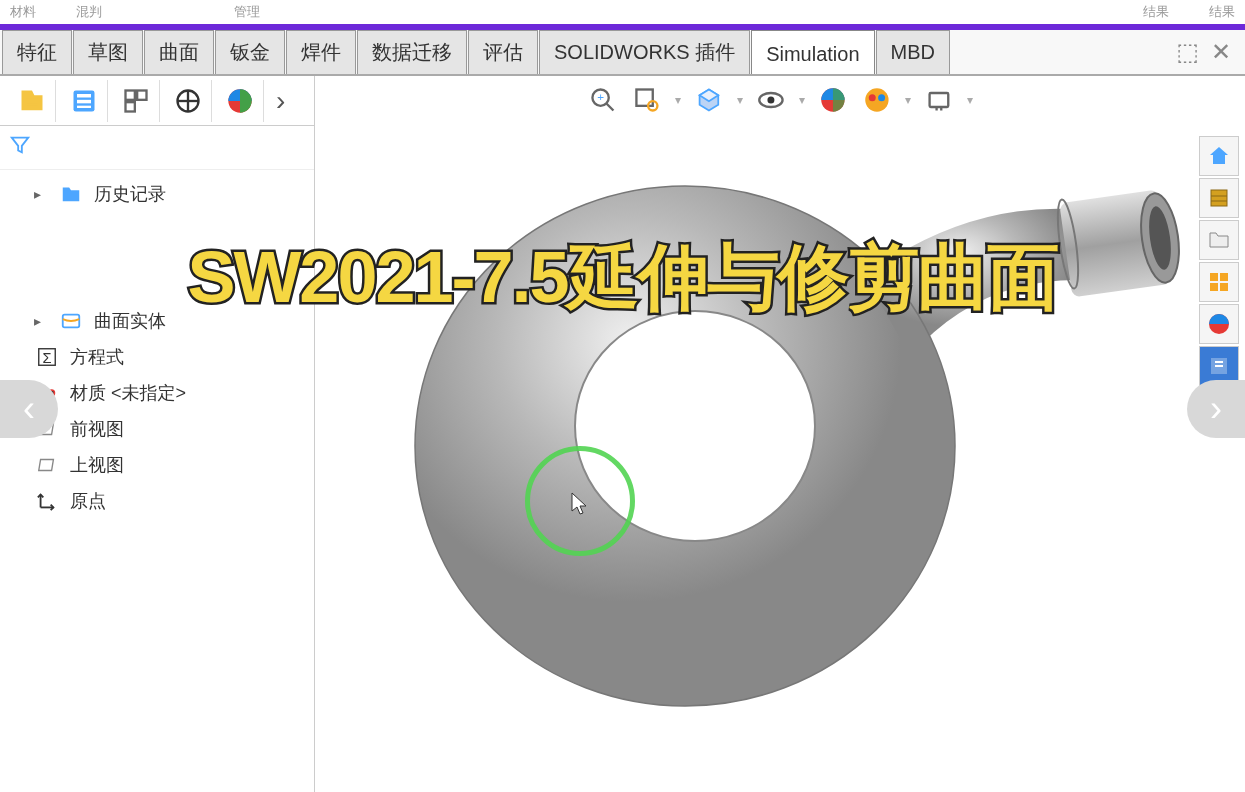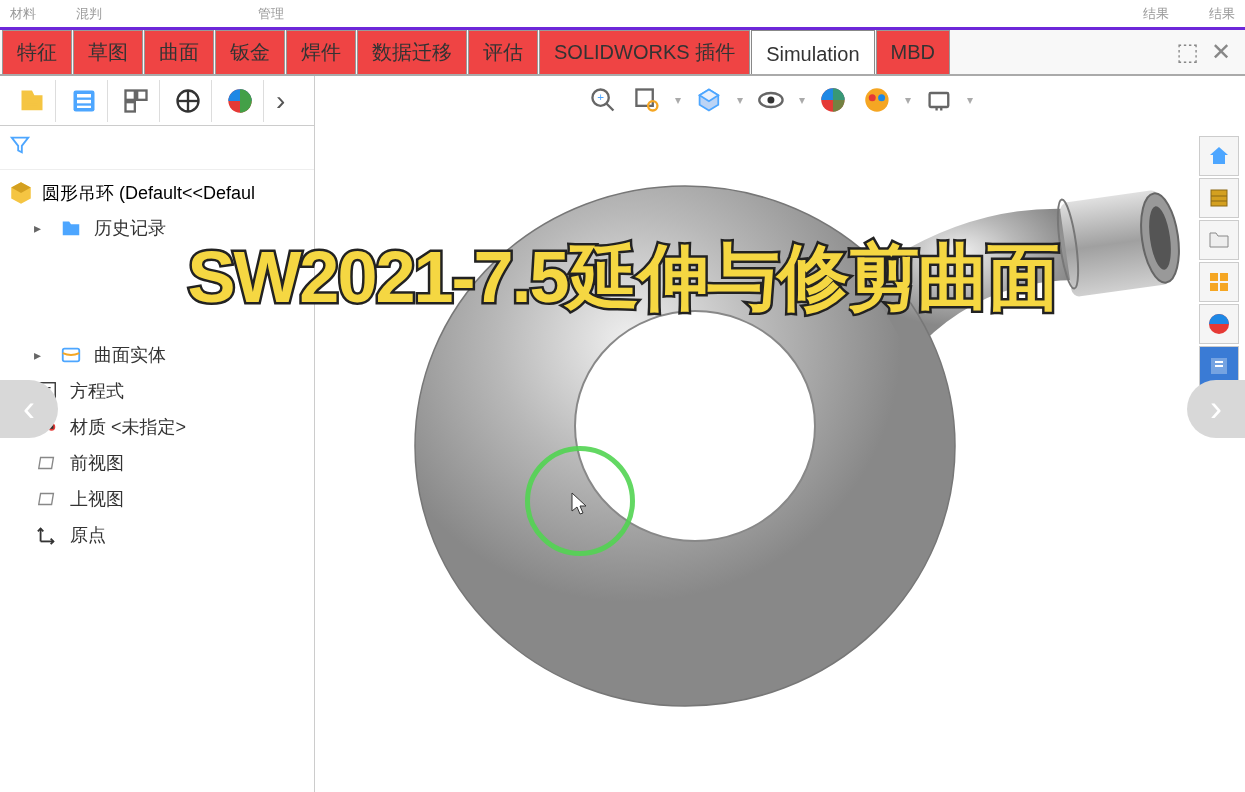--- a/index.html
+++ b/index.html
@@ -13,36 +13,36 @@
       position: relative;
     }
     .top-menu-row {
       height: 30px;
       display: flex;
       align-items: center;
       padding: 0 10px;
       gap: 40px;
       color: #999;
       font-size: 13px;
-      border-bottom: 3px solid #6d28d9;
+      border-bottom: 6px solid #6d28d9;
     }
     .top-menu-row .menu-group { display: flex; gap: 40px; }
     .tabs-row {
       display: flex;
       align-items: center;
       height: 46px;
       border-bottom: 2px solid #aaa;
       background: #f8f8f8;
       padding: 0 2px;
     }
     .tab {
       padding: 8px 14px;
       border: 1px solid #999;
       border-bottom: none;
-      background: #ef4444;
+      background: #e5e5e5;
       font-size: 20px;
       cursor: pointer;
       margin-right: 1px;
       height: 100%;
       display: flex;
       align-items: center;
       color: #333;
     }
     .tab.sim-active {
       background: #fff;
@@ -217,21 +217,21 @@
     }
   </style>
 </head>
 <body>
 
 <div class="top-menu-row">
   <div class="menu-group">
     <span>材料</span>
     <span>混判</span>
   </div>
-  <div class="menu-group" style="margin-left:116px;align-items:center;">
+  <div class="menu-group" style="margin-left:92px;align-items:center;">
     <span>管理</span>
   </div>
   <div class="menu-group" style="margin-left:auto;">
     <span>结果</span>
     <span>结果</span>
   </div>
 </div>
 
 <div class="tabs-row">
   <div class="tab">
@@ -312,29 +312,20 @@
       <div class="tb-arrow">›</div>
     </div>
     <div class="filter-row">
       <span class="funnel-icon">
         <svg width="24" height="22" viewBox="0 0 24 24">
             <path d="M3 4 L21 4 L14 13 L14 20 L10 18 L10 13 Z" fill="none" stroke="#4da6ff" stroke-width="2"></path>
           </svg>
       </span>
     </div>
     <div class="tree">
-      <div class="tree-root">
-        <span class="tree-icon">
-          <svg width="26" height="26" viewBox="0 0 24 24">
-              <path fill="#f5c542" d="M12 2 L21 7 L21 17 L12 22 L3 17 L3 7 Z"></path>
-              <path fill="#d4a020" d="M12 2 L21 7 L12 12 L3 7 Z"></path>
-            </svg>
-        </span>
-        <span>圆形吊环  (Default&lt;&lt;Defaul</span>
-      </div>
       <div class="tree-item">
         <span class="tree-caret">▸</span>
         <span class="tree-icon">
           <svg width="22" height="22" viewBox="0 0 24 24">
               <path fill="#4da6ff" d="M3 5 L10 5 L12 8 L21 8 L21 20 L3 20 Z"></path>
             </svg>
         </span>
         <span>历史记录</span>
       </div>
       <div class="tree-item" style="padding-top:96px">

